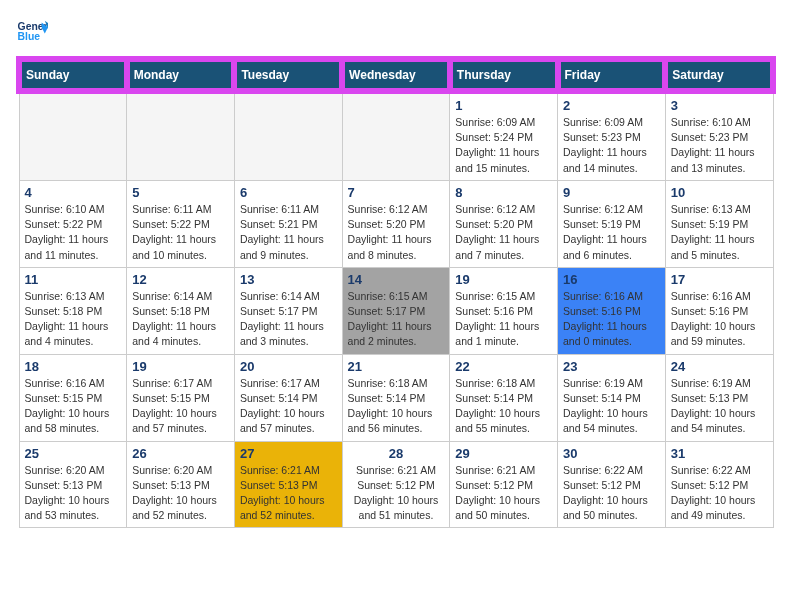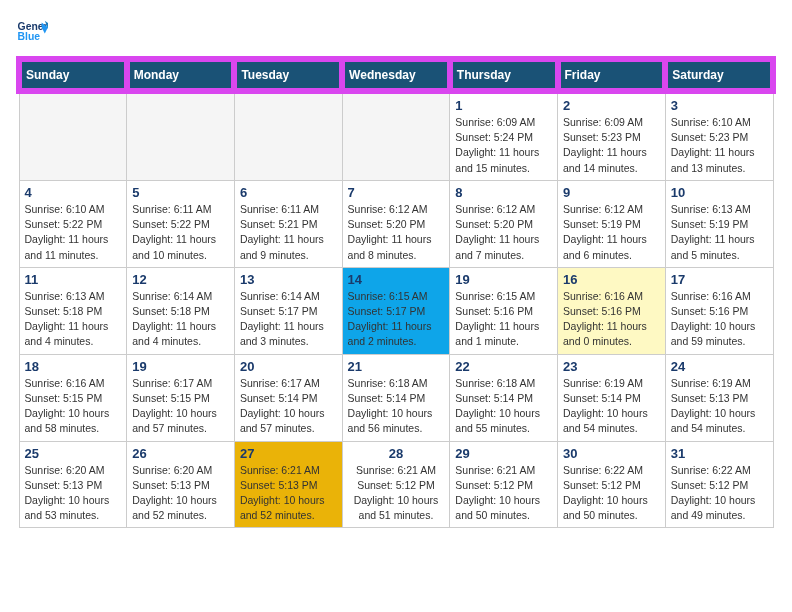--- a/index.html
+++ b/index.html
@@ -165,29 +165,29 @@
           <div class="day-info">Sunrise: 6:13 AM<br>Sunset: 5:18 PM<br>Daylight: 11 hours<br>and 4 minutes.</div>
         </td>
         <td style="background: rgb(255, 255, 255);">
           <span class="day-num">12</span>
           <div class="day-info">Sunrise: 6:14 AM<br>Sunset: 5:18 PM<br>Daylight: 11 hours<br>and 4 minutes.</div>
         </td>
         <td style="background: rgb(255, 255, 255);">
           <span class="day-num">13</span>
           <div class="day-info">Sunrise: 6:14 AM<br>Sunset: 5:17 PM<br>Daylight: 11 hours<br>and 3 minutes.</div>
         </td>
-        <td style="background: #0ea5e9;">
+        <td style="background: #a3a3a3;">
           <span class="day-num">14</span>
           <div class="day-info">Sunrise: 6:15 AM<br>Sunset: 5:17 PM<br>Daylight: 11 hours<br>and 2 minutes.</div>
         </td>
         <td style="background: rgb(255, 255, 255);">
           <span class="day-num">19</span>
           <div class="day-info">Sunrise: 6:15 AM<br>Sunset: 5:16 PM<br>Daylight: 11 hours<br>and 1 minute.</div>
         </td>
-        <td style="background: #fef9c3;">
+        <td style="background: #3b82f6;">
           <span class="day-num">16</span>
           <div class="day-info">Sunrise: 6:16 AM<br>Sunset: 5:16 PM<br>Daylight: 11 hours<br>and 0 minutes.</div>
         </td>
         <td style="background: rgb(255, 255, 255);">
           <span class="day-num">17</span>
           <div class="day-info">Sunrise: 6:16 AM<br>Sunset: 5:16 PM<br>Daylight: 10 hours<br>and 59 minutes.</div>
         </td>
       </tr>
       <tr>
         <td>

